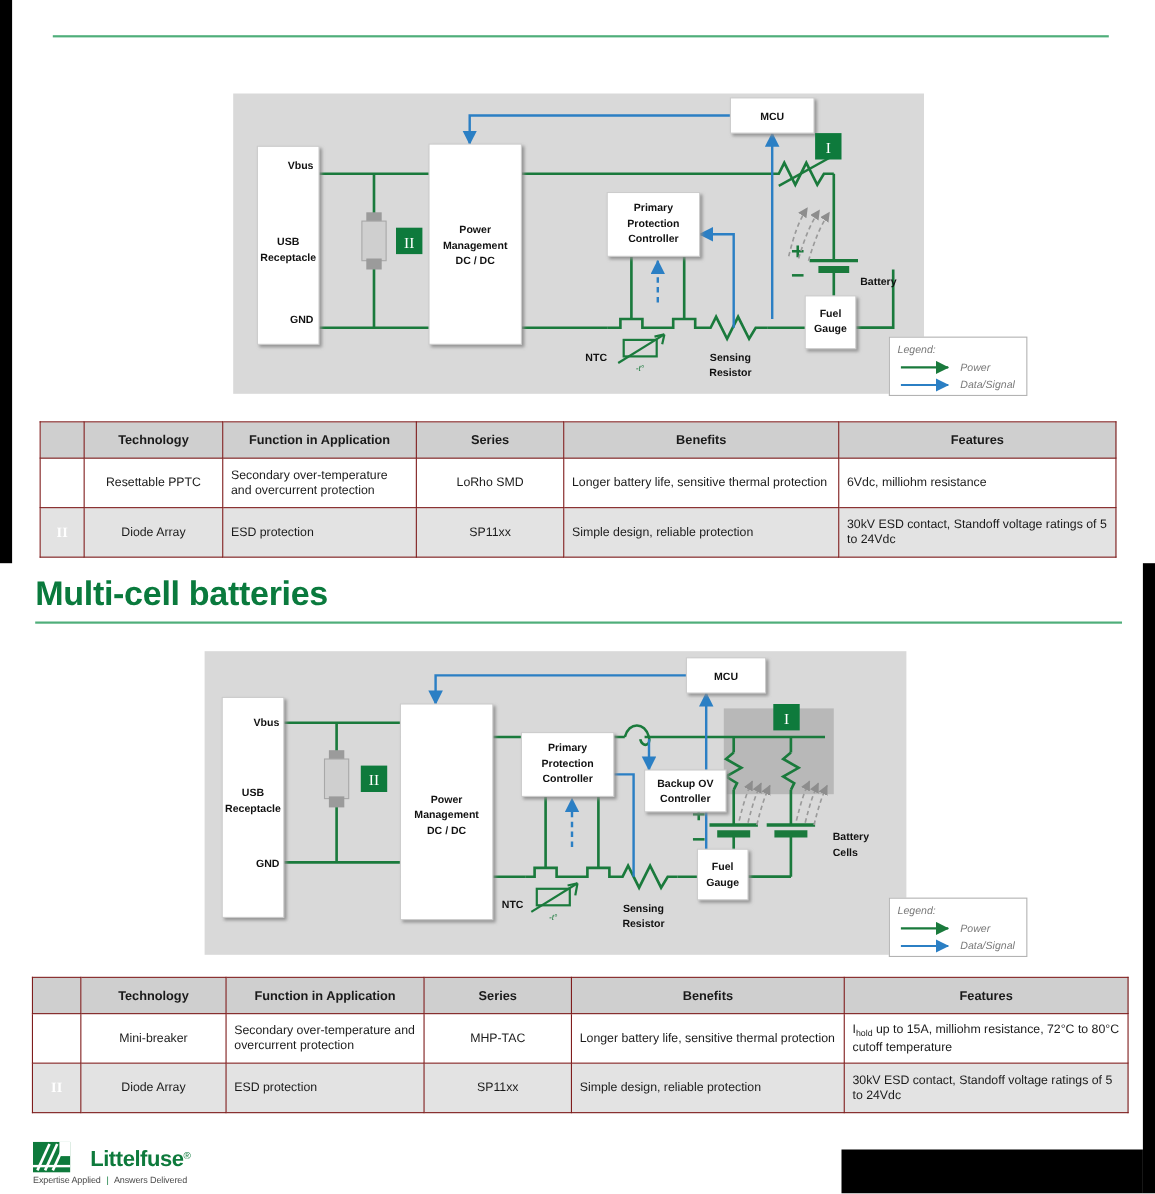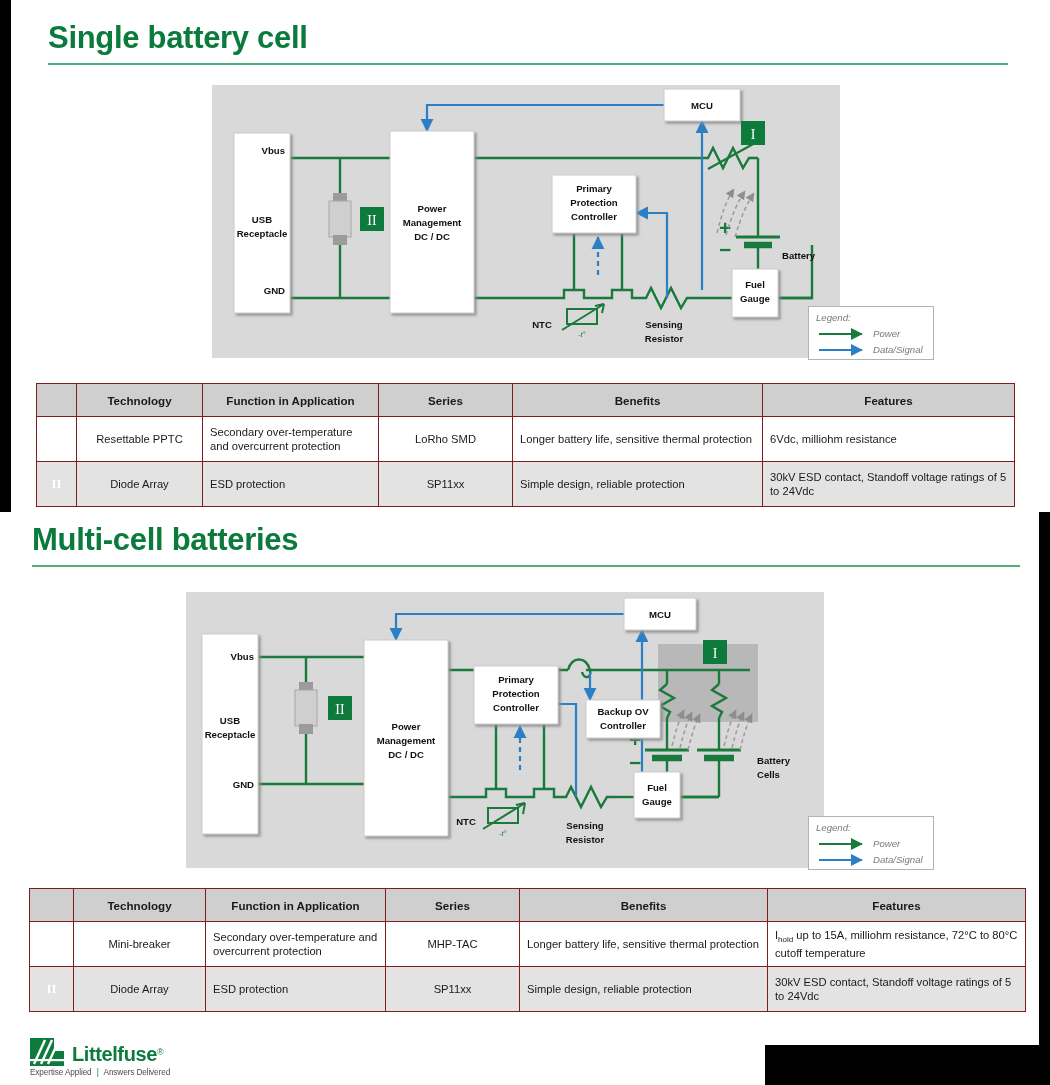--- a/index.html
+++ b/index.html
@@ -41,33 +41,32 @@
   }
   table.spec tbody tr.odd td{background:#ffffff;}
   table.spec tbody tr.even td{background:#e3e3e3;}
   table.spec td.ctr{text-align:center;margin-top:16px;}
   table.spec td{height:34px;line-height:1.25;}
 
   
   #footer-logo{position:absolute;left:30px;top:1038px;}
   .logo-name{font-size:20px;font-weight:bold;color:#0e7a3c;letter-spacing:-0.4px;}
   .logo-tag{font-size:8.2px;color:#4c4c4c;margin-top:2px;letter-spacing:-0.1px;}
-  .logo-row{display:flex;align-items:flex-end;gap:8px;}
+  .logo-row{display:flex;align-items:flex-end;gap:18px;}
   .sup{font-size:9px;vertical-align:super;}
 </style>
 </head>
 <body>
 
 <div class="blackbar" id="bar-left"></div>
 <div class="blackbar" id="bar-right"></div>
 <div class="blackbar" id="bar-bottom"></div>
 
 <div class="section" style="top:22px;">
   <div style="padding-left:48px;padding-right:42px;">
-    <div class="sec-title">Single battery cell</div>
     <div class="sec-rule"></div>
   </div>
 </div>
 
 <div class="diagram" style="left:212px;top:85px;width:628px;height:273px;">
   <svg class="svgwrap" width="628" height="273" viewBox="0 0 628 273">
     <defs>
       <marker id="ag1" markerWidth="7" markerHeight="7" refX="5.6" refY="3" orient="auto">
         <path d="M0,0 L6,3 L0,6 z" fill="#1a7a3c"></path>
       </marker>

